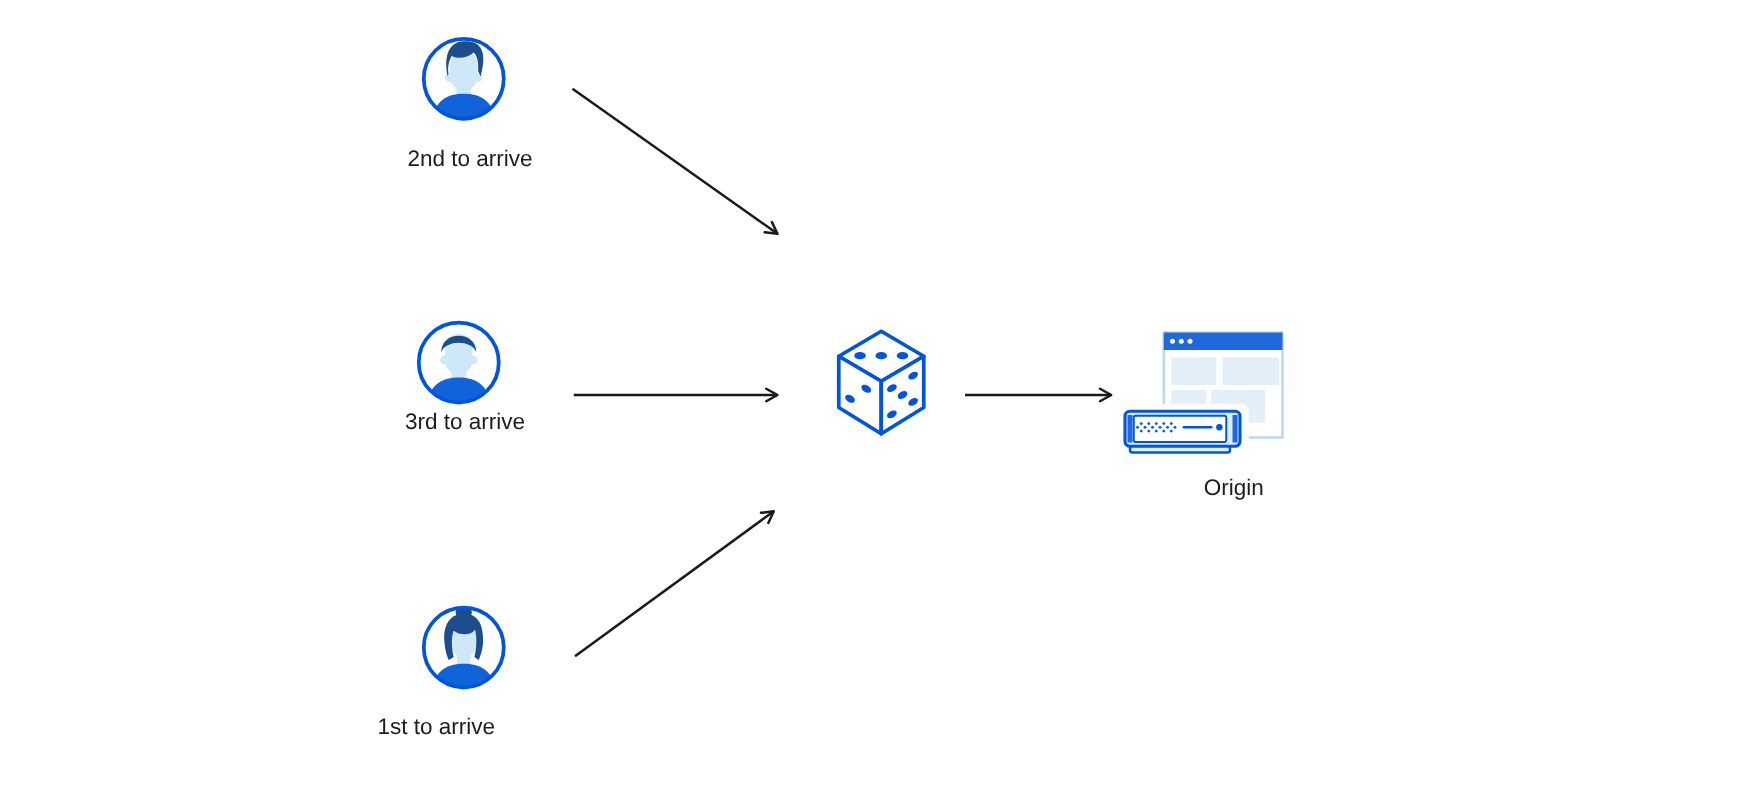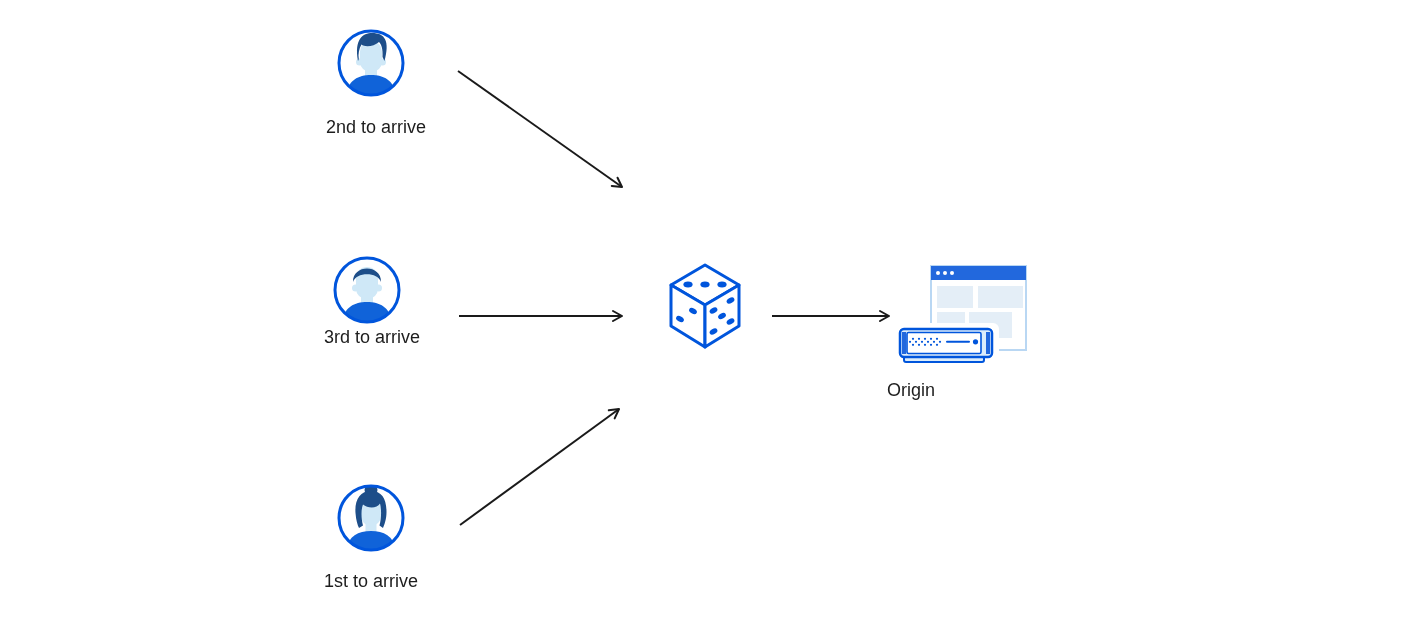--- a/index.html
+++ b/index.html
@@ -92,21 +92,21 @@
       <rect x="30.5" y="36" width="11" height="14" class="f-face"></rect>
       <rect x="26" y="15" width="20" height="29" rx="10" class="f-face"></rect>
       <ellipse cx="36" cy="8" rx="6.5" ry="5.5" class="f-hair"></ellipse>
       <path d="M36,9 C25,9 19.5,18 20.5,31 C21,38 22.5,43 24,46 L28,43.5
                C26,36 26,27 28,22.5 C33,26.5 42,26.5 45,21.5 C46.5,27 46.5,36 44.5,43.5
                L48,46 C49.5,42.5 51.5,37 51.5,30 C51.5,17 47,9 36,9 Z" class="f-hair"></path>
       <path d="M10,72 C12,55 22,49 36,49 C50,49 60,55 62,72 Z" class="f-shirt"></path>
     </g>
     <circle cx="36" cy="36" r="32" fill="none" class="s-blue" stroke-width="3"></circle>
   </svg>
-  <div class="label" style="left:371px;top:570px">1st to arrive</div>
+  <div class="label" style="left:349px;top:570px">1st to arrive</div>
 
   <svg class="abs" style="left:666px;top:262px" width="78" height="88" viewBox="0 0 78 88">
     <g class="s-blue" fill="#fff" stroke-width="3" stroke-linejoin="round">
       <polygon points="39,3 73,23 39,43 5,23"></polygon>
       <polygon points="5,23 39,43 39,85 5,64"></polygon>
       <polygon points="73,23 39,43 39,85 73,64"></polygon>
     </g>
     <g class="f-blue">
 
       <ellipse cx="22" cy="22.5" rx="4.6" ry="2.9"></ellipse>
@@ -156,15 +156,15 @@
         <circle cx="46" cy="81.8" r="1.1"></circle>
       <circle cx="19" cy="84.8" r="1.1"></circle>
         <circle cx="25" cy="84.8" r="1.1"></circle>
       <circle cx="31" cy="84.8" r="1.1"></circle>
         <circle cx="37" cy="84.8" r="1.1"></circle>
       <circle cx="43" cy="84.8" r="1.1"></circle>
     </g>
     <line x1="53" y1="81.8" x2="75" y2="81.8" class="s-blue" stroke-width="2" stroke-linecap="round"></line>
     <circle cx="81.5" cy="81.8" r="2.6" class="f-blue"></circle>
   </svg>
-  <div class="label" style="left:911px;top:379px">Origin</div>
+  <div class="label" style="left:987px;top:379px">Origin</div>
 
 </div>
 
 </body></html>

